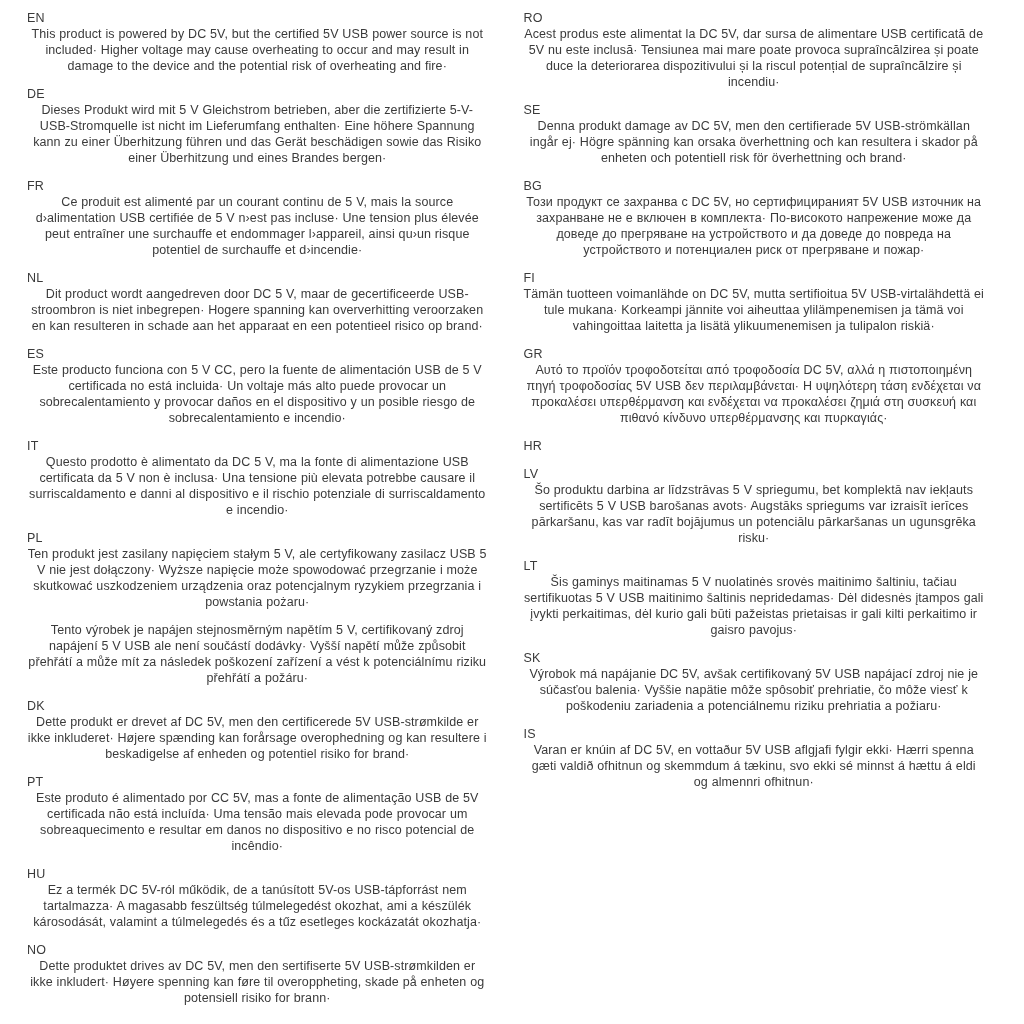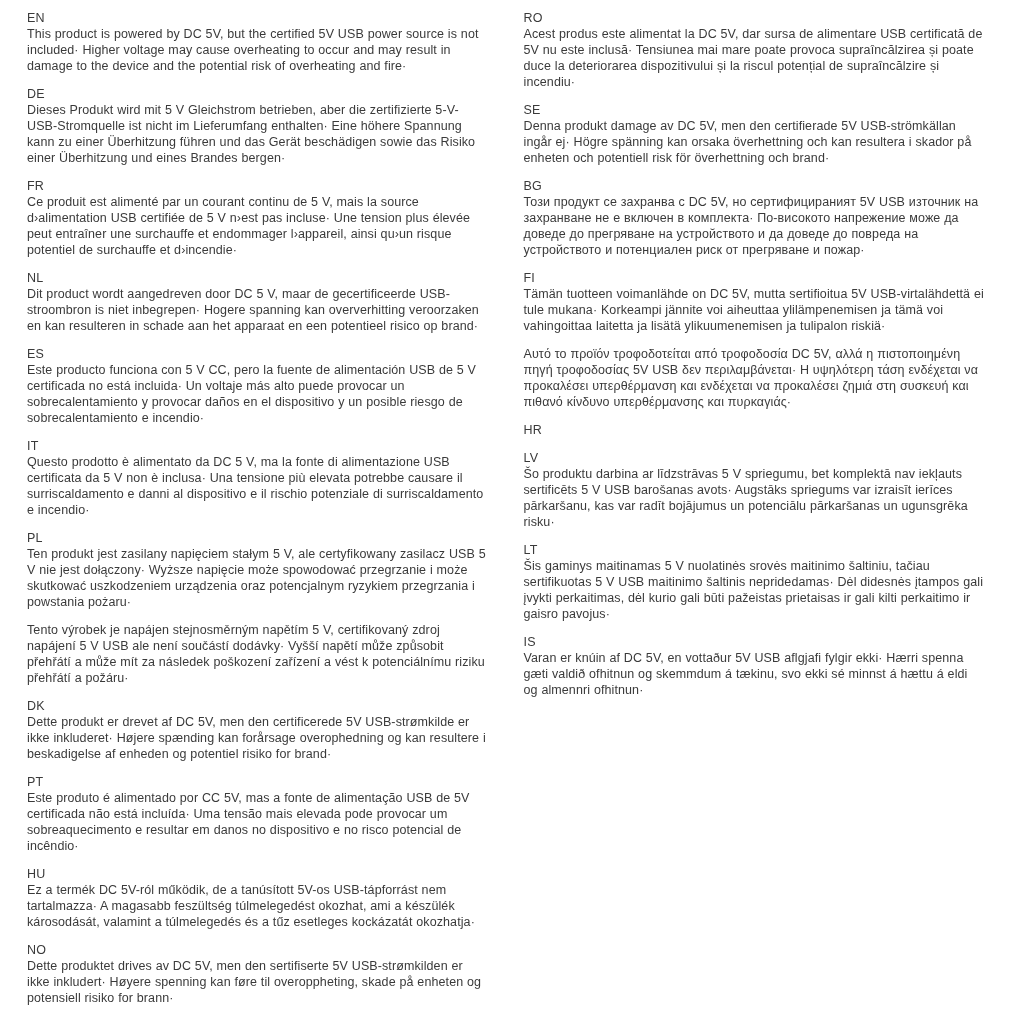--- a/index.html
+++ b/index.html
@@ -27,20 +27,21 @@
   .lang-code {
     font-size: 12.5px;
     line-height: 16px;
     letter-spacing: 0.2px;
   }
   .lang-text {
     font-size: 12.5px;
     line-height: 16px;
     letter-spacing: 0.1px;
     word-spacing: 0.2px;
+    text-align: center;
   }
 </style>
 </head>
 <body style="background: rgb(255, 255, 255); color: rgb(58, 58, 58);">
 
 <div class="page">
   <div class="col">
   <section class="lang-block">
     <div class="lang-code">EN</div>
     <p class="lang-text">This product is powered by DC 5V, but the certified 5V USB power source is not included· Higher voltage may cause overheating to occur and may result in damage to the device and the potential risk of overheating and fire·</p>
@@ -116,37 +117,42 @@
     <p class="lang-text">Този продукт се захранва с DC 5V, но сертифицираният 5V USB източник на захранване не е включен в комплекта· По-високото напрежение може да доведе до прегряване на устройството и да доведе до повреда на устройството и потенциален риск от прегряване и пожар·</p>
   </section>
 
 
   <section class="lang-block">
     <div class="lang-code">FI</div>
     <p class="lang-text">Tämän tuotteen voimanlähde on DC 5V, mutta sertifioitua 5V USB-virtalähdettä ei tule mukana· Korkeampi jännite voi aiheuttaa ylilämpenemisen ja tämä voi vahingoittaa laitetta ja lisätä ylikuumenemisen ja tulipalon riskiä·</p>
   </section>
 
   <section class="lang-block">
+    <div class="lang-code">GR</div>
     <p class="lang-text">Αυτό το προϊόν τροφοδοτείται από τροφοδοσία DC 5V, αλλά η πιστοποιημένη πηγή τροφοδοσίας 5V USB δεν περιλαμβάνεται· Η υψηλότερη τάση ενδέχεται να προκαλέσει υπερθέρμανση και ενδέχεται να προκαλέσει ζημιά στη συσκευή και πιθανό κίνδυνο υπερθέρμανσης και πυρκαγιάς·</p>
   </section>
 
   <section class="lang-block">
     <div class="lang-code">HR</div>
   </section>
 
   <section class="lang-block">
     <div class="lang-code">LV</div>
     <p class="lang-text">Šo produktu darbina ar līdzstrāvas 5 V spriegumu, bet komplektā nav iekļauts sertificēts 5 V USB barošanas avots· Augstāks spriegums var izraisīt ierīces pārkaršanu, kas var radīt bojājumus un potenciālu pārkaršanas un ugunsgrēka risku·</p>
   </section>
 
   <section class="lang-block">
     <div class="lang-code">LT</div>
     <p class="lang-text">Šis gaminys maitinamas 5 V nuolatinės srovės maitinimo šaltiniu, tačiau sertifikuotas 5 V USB maitinimo šaltinis nepridedamas· Dėl didesnės įtampos gali įvykti perkaitimas, dėl kurio gali būti pažeistas prietaisas ir gali kilti perkaitimo ir gaisro pavojus·</p>
   </section>
 
+  <section class="lang-block">
+    <div class="lang-code">SK</div>
+    <p class="lang-text">Výrobok má napájanie DC 5V, avšak certifikovaný 5V USB napájací zdroj nie je súčasťou balenia· Vyššie napätie môže spôsobiť prehriatie, čo môže viesť k poškodeniu zariadenia a potenciálnemu riziku prehriatia a požiaru·</p>
+  </section>
 
 
   <section class="lang-block">
     <div class="lang-code">IS</div>
     <p class="lang-text">Varan er knúin af DC 5V, en vottaður 5V USB aflgjafi fylgir ekki· Hærri spenna gæti valdið ofhitnun og skemmdum á tækinu, svo ekki sé minnst á hættu á eldi og almennri ofhitnun·</p>
   </section>
 </div>
 </div>
 
 </body></html>

